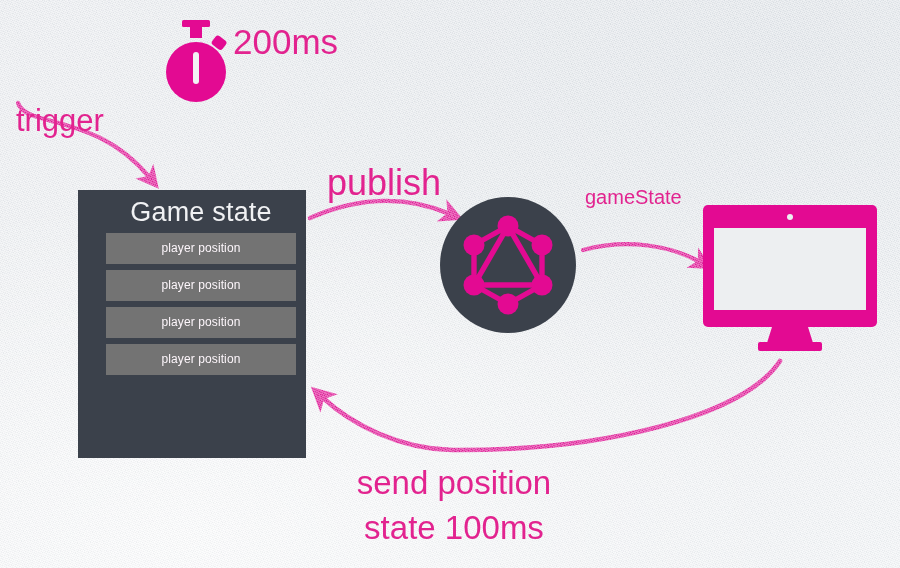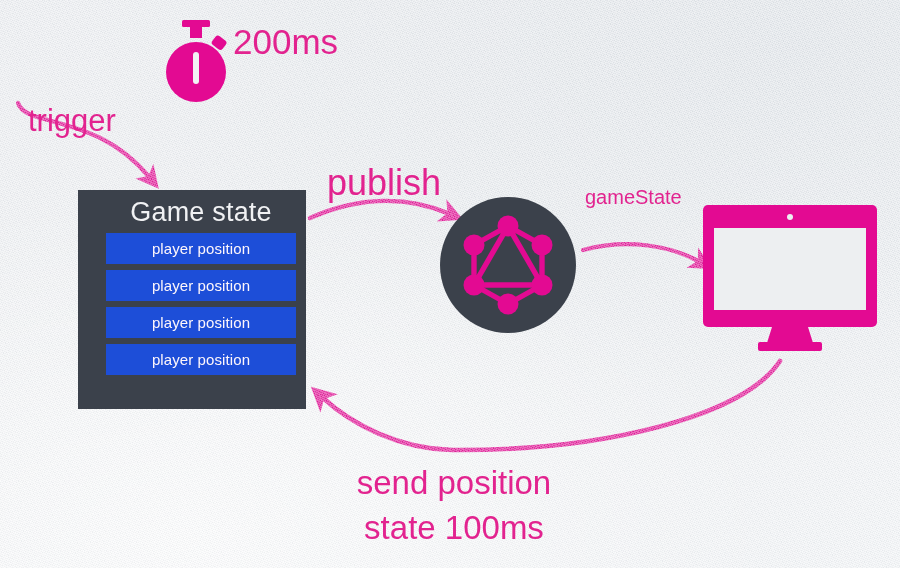--- a/index.html
+++ b/index.html
@@ -44,42 +44,42 @@
     height: 568px;
     overflow: visible;
   }
 
   
   #game-state-card {
     position: absolute;
     left: 78px;
     top: 190px;
     width: 228px;
-    height: 219px;
+    height: 268px;
     background: #3b414b;
     box-sizing: border-box;
     padding: 6px 10px 9px 28px;
     z-index: 4;
   }
   #game-state-title {
     color: #f0f1f3;
     font-size: 27px;
     line-height: 33px;
     text-align: center;
     letter-spacing: 0.2px;
     font-weight: 400;
     margin-bottom: 4px;
     white-space: nowrap;
   }
   .player-row {
     height: 31px;
-    background: #1d4ed8;
+    background: #737373;
     margin-bottom: 6px;
     color: #fdf6fb;
-    font-size: 15px;
+    font-size: 12px;
     line-height: 31px;
     text-align: center;
     letter-spacing: 0.1px;
     white-space: nowrap;
   }
   .player-row:last-child { margin-bottom: 0; }
 
   
   #graphql-node {
     position: absolute;
@@ -115,21 +115,21 @@
 
   
   .label {
     position: absolute;
     color: #e0279a;
     font-weight: 400;
     white-space: nowrap;
     z-index: 5;
   }
   #label-200ms   { left: 233px; top: 22px;  font-size: 35px; color: #e2238f; }
-  #label-trigger { left: 16px;  top: 103px; font-size: 31px; color: #e2238f; margin-left: 12px; }
+  #label-trigger { left: 16px;  top: 103px; font-size: 31px; color: #e2238f; }
   #label-publish { left: 327px; top: 162px; font-size: 36px; color: #e2238f; }
   #label-gamestate { left: 585px; top: 186px; font-size: 20px; color: #e2238f; }
   #label-send {
     left: 4px; top: 460px; width: 900px;
     text-align: center;
     font-size: 33px;
     line-height: 45px;
     color: #e2238f;
   }
   #label-send span { display: block; }

